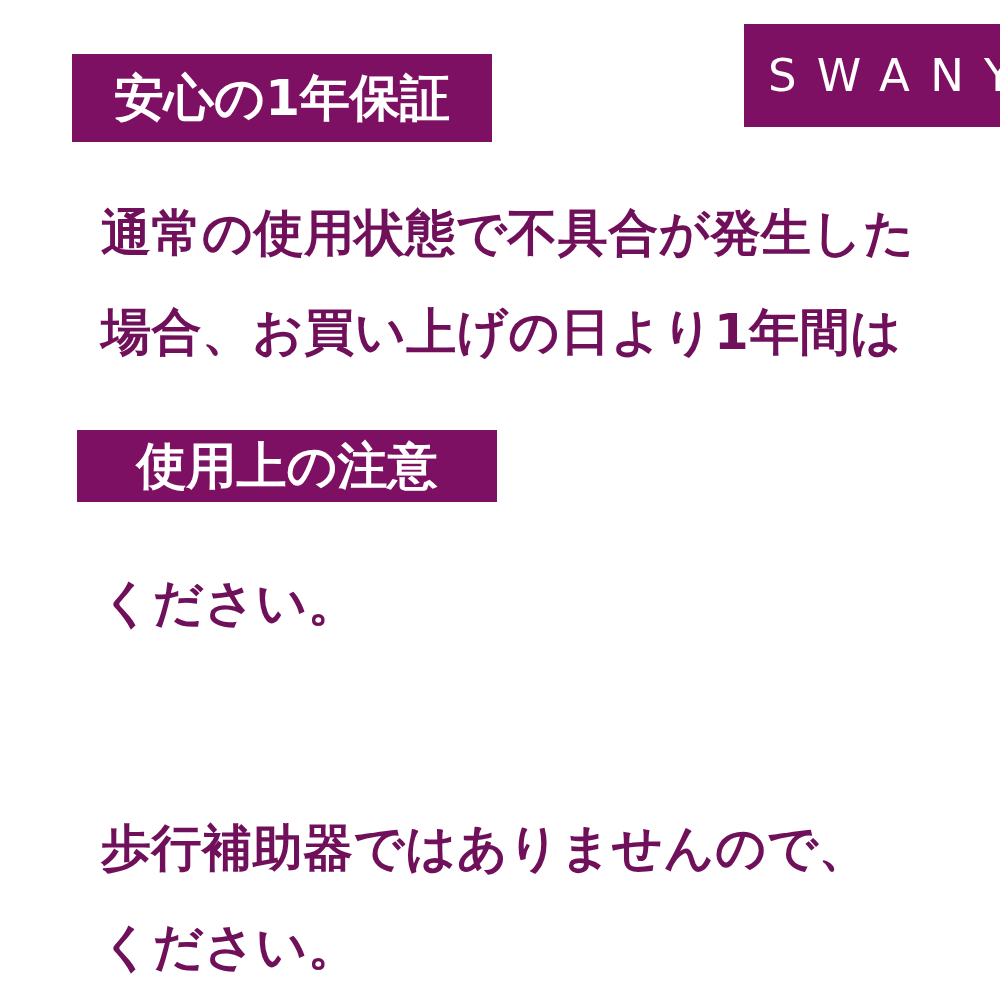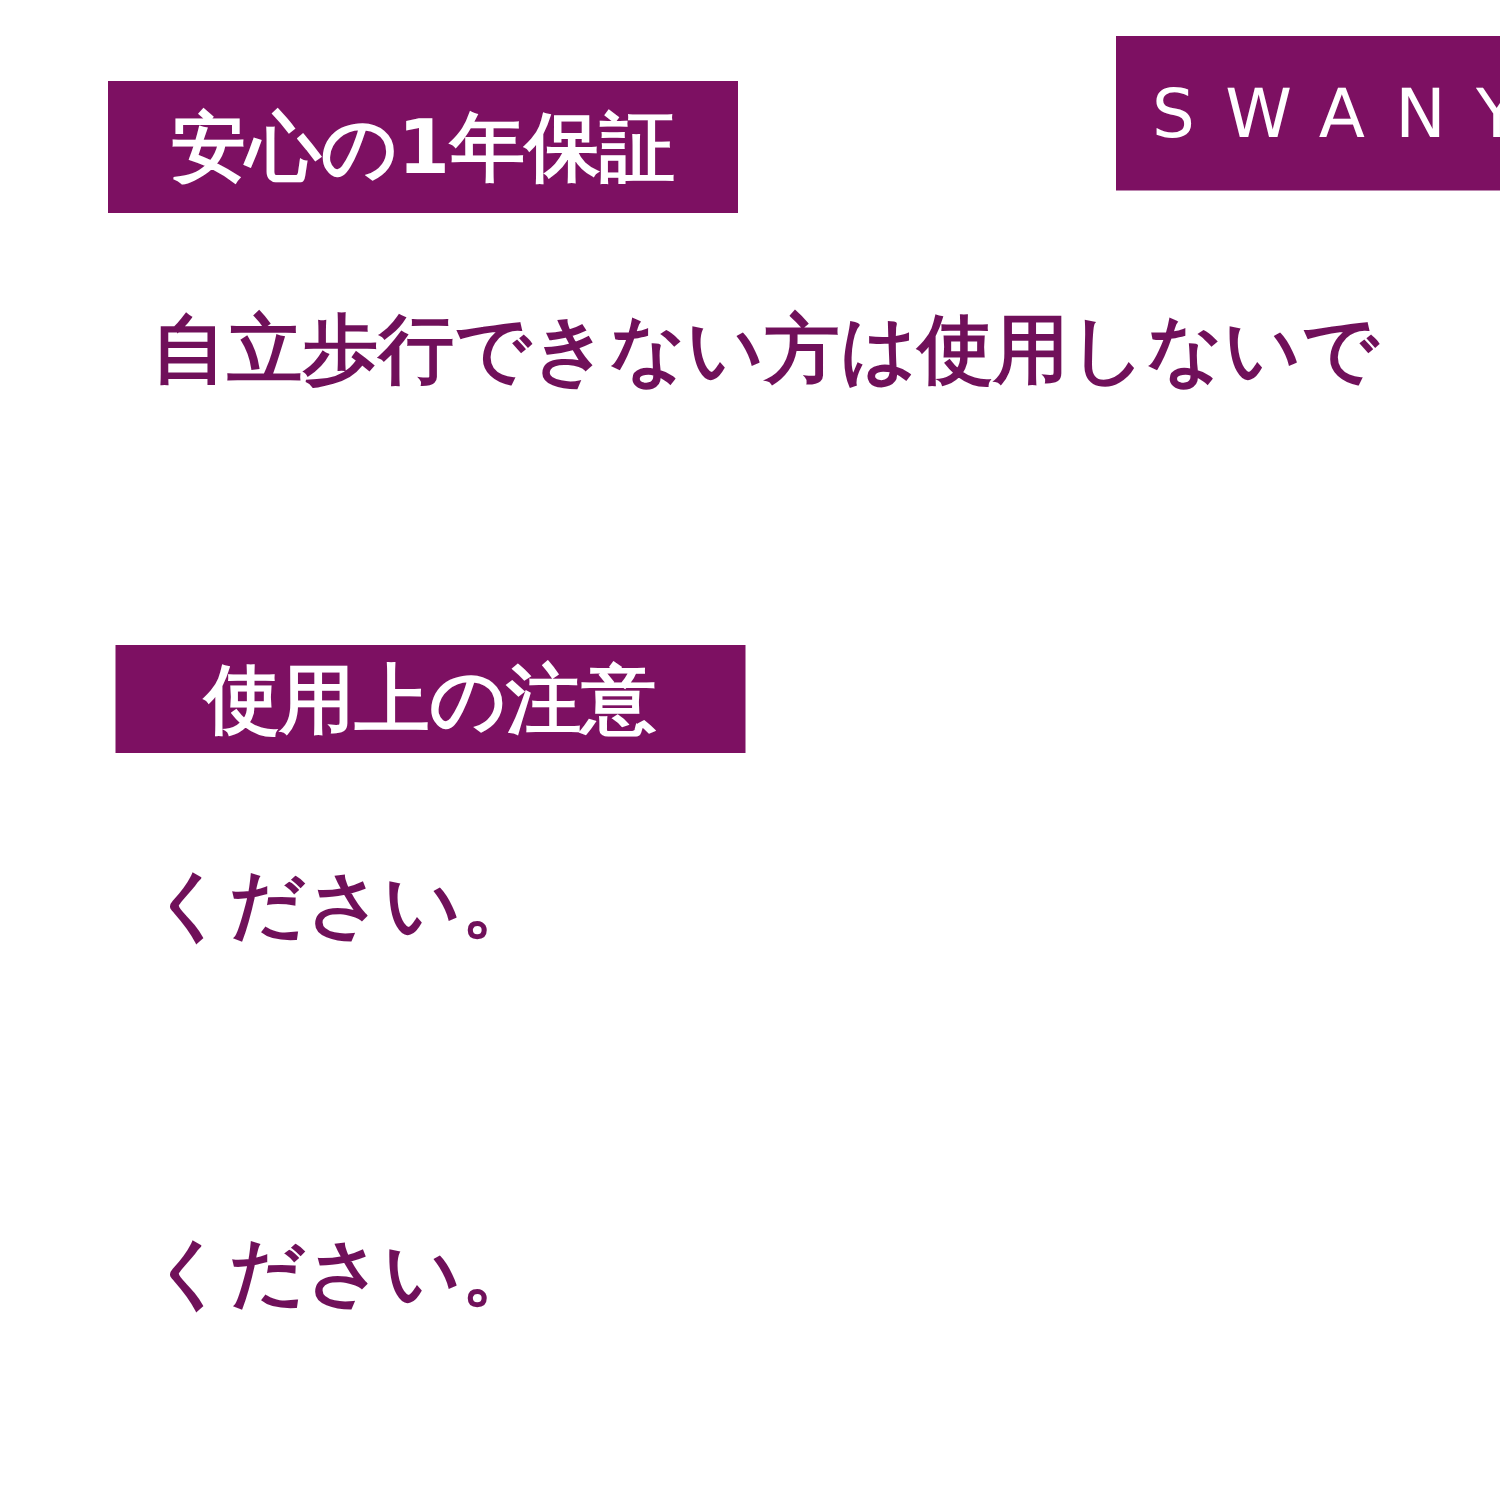--- a/index.html
+++ b/index.html
@@ -70,28 +70,30 @@
 
   <div class="badge badge-warranty">
     <span>安心の1年保証</span>
   </div>
 
   <div class="logo-box">
     <span>SWANY</span>
   </div>
 
   <div class="para para-warranty">
-    <div class="line">自立歩行できない方は使用しないで</div>
+    <div class="line">通常の使用状態で不具合が発生した</div>
+    <div class="line">場合、お買い上げの日より1年間は</div>
   </div>
 
   <div class="badge badge-caution">
     <span>使用上の注意</span>
   </div>
 
   <div class="para para-caution-1">
     <div class="line">ください。</div>
   </div>
 
   <div class="para para-caution-2">
+    <div class="line">歩行補助器ではありませんので、</div>
     <div class="line">ください。</div>
   </div>
 
 </div>
 
 </body></html>

